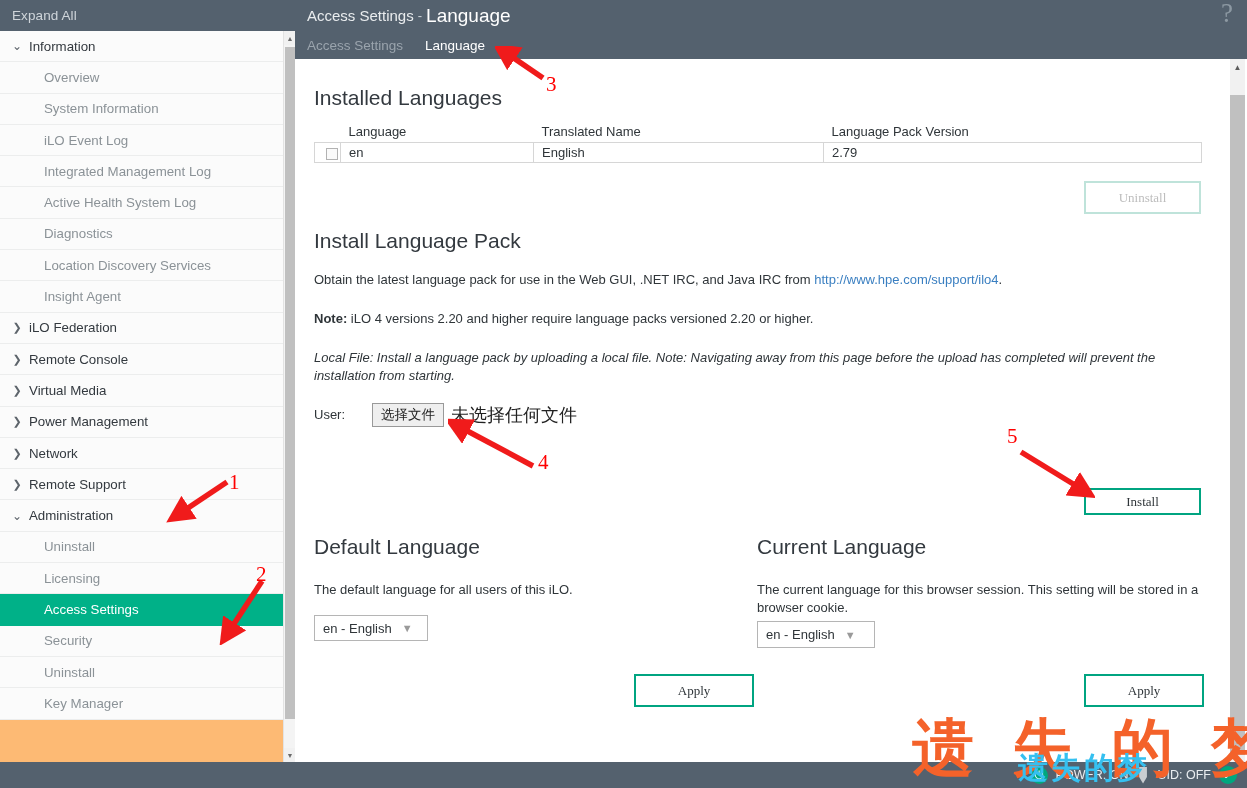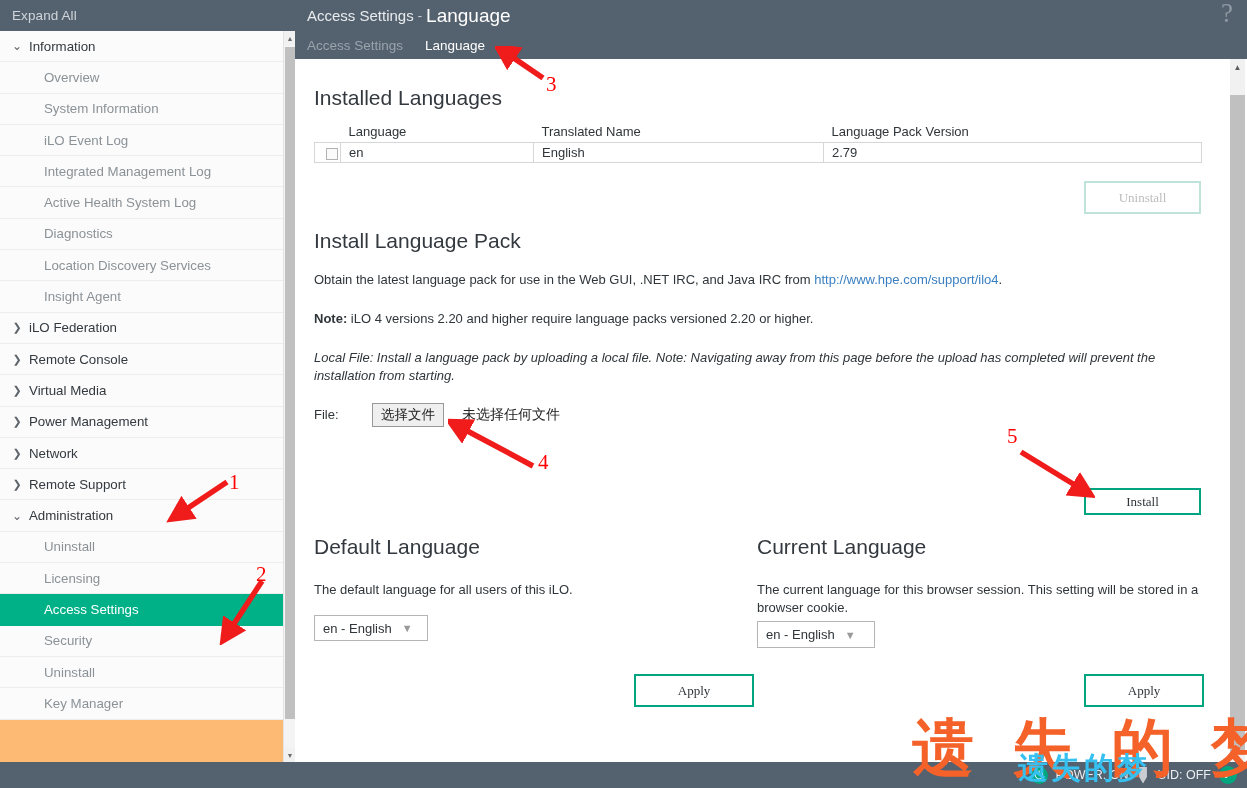--- a/index.html
+++ b/index.html
@@ -130,21 +130,21 @@
     display:inline-flex; align-items:center; padding:0 6px 0 8px;
     font-size:13px; color:#2f3539;
   }
   .sel .arrow { margin-left:10px; color:#9a9a9a; font-size:11px; }
 
   
   .file-btn {
     border:1px solid #999; background:#efefef; color:#222;
     font-size:13.5px; padding:2px 8px; display:inline-block;
   }
-  .file-none { font-size:14px; color:#222; margin-left:18px; }
+  .file-none { font-size:18px; color:#222; margin-left:7px; }
 
   
   #footer {
     position:absolute; left:0; top:762px; width:1247px; height:26px;
     background:#54616e;
   }
   #footer-status {
     position:absolute; right:10px; top:0; height:26px;
     display:flex; align-items:center; gap:8px;
     color:#eaeef1; font-size:12.5px;
@@ -338,21 +338,21 @@
 
         <div class="body-text" style="position:absolute;left:19px;top:251px;width:890px;">
           <b>Note:</b><span> iLO 4 versions 2.20 and higher require language packs versioned 2.20 or higher.</span>
         </div>
 
         <div class="body-text" style="position:absolute;left:19px;top:290px;width:862px;">
           <i>Local File:</i><i> Install a language pack by uploading a local file.  Note: Navigating away from this page before the upload has completed will prevent the installation from starting.</i>
         </div>
 
         <div style="position:absolute;left:19px;top:344px;display:flex;align-items:center;">
-          <span class="body-text" style="width:58px;">File:</span>
+          <span class="body-text" style="width:58px;">User:</span>
           <span class="file-btn">选择文件</span>
           <span class="file-none">未选择任何文件</span>
         </div>
 
         <div class="btn" style="position:absolute;left:789px;top:429px;width:117px;height:27px;">Install</div>
 
         <h2 class="section" style="position:absolute;left:19px;top:476px;">Default Language</h2>
         <div class="body-text" style="position:absolute;left:19px;top:522px;width:400px;">The default language for all users of this iLO.</div>
         <div class="sel" style="position:absolute;left:19px;top:556px;width:114px;">
           <span>en - English</span>

